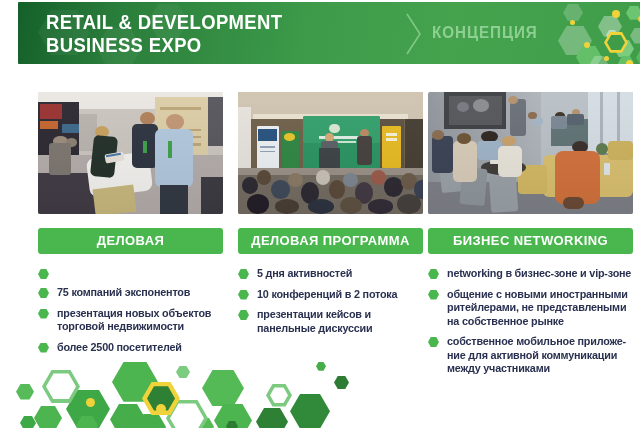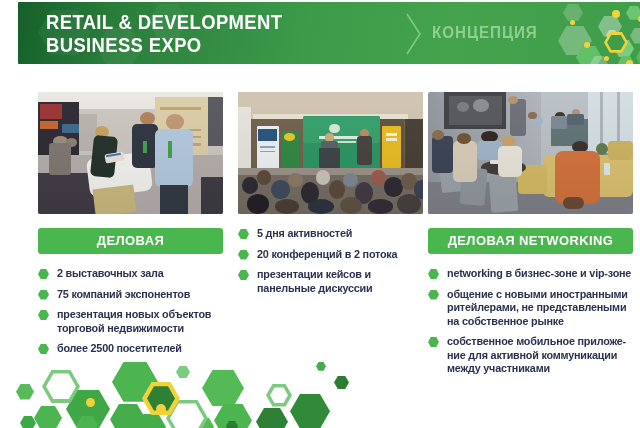--- a/index.html
+++ b/index.html
@@ -115,21 +115,20 @@
         <div class="ph" style="left: 57%; top: 40%; width: 2%; height: 10%; background: rgb(61, 160, 74); border-radius: 0px;"></div>
         <div class="ph" style="left: 69%; top: 18%; width: 10%; height: 13%; background: rgb(192, 150, 116); border-radius: 50%;"></div>
         <div class="ph" style="left: 63%; top: 30%; width: 21%; height: 48%; background: rgb(178, 200, 221); border-radius: 6px;"></div>
         <div class="ph" style="left: 66%; top: 76%; width: 15%; height: 24%; background: rgb(51, 57, 67); border-radius: 0px;"></div>
         <div class="ph" style="left: 70%; top: 40%; width: 2.5%; height: 14%; background: rgb(61, 160, 74); border-radius: 0px;"></div>
       </div>
     <div class="colhead">ДЕЛОВАЯ</div>
     <ul class="bullets">
       <li>
           <span class="hexdot"></span>
-          <span class="btext">2 выставочных зала</span>
         </li>
       <li>
           <span class="hexdot"></span>
           <span class="btext">75 компаний экспонентов</span>
         </li>
       <li>
           <span class="hexdot"></span>
           <span class="btext">презентация новых объектов
 торговой недвижимости</span>
         </li>
@@ -182,28 +181,29 @@
         <div class="ph" style="left: 79%; top: 70%; width: 10%; height: 16%; background: rgb(46, 42, 51); border-radius: 50%;"></div>
         <div class="ph" style="left: 88%; top: 66%; width: 9%; height: 14%; background: rgb(107, 91, 74); border-radius: 50%;"></div>
         <div class="ph" style="left: 95%; top: 72%; width: 8%; height: 16%; background: rgb(58, 66, 84); border-radius: 50%;"></div>
         <div class="ph" style="left: 5%; top: 84%; width: 12%; height: 16%; background: rgb(36, 31, 40); border-radius: 50%;"></div>
         <div class="ph" style="left: 20%; top: 88%; width: 13%; height: 12%; background: rgb(74, 63, 53); border-radius: 50%;"></div>
         <div class="ph" style="left: 38%; top: 88%; width: 14%; height: 12%; background: rgb(46, 52, 64); border-radius: 50%;"></div>
         <div class="ph" style="left: 55%; top: 86%; width: 12%; height: 14%; background: rgb(95, 82, 68); border-radius: 50%;"></div>
         <div class="ph" style="left: 70%; top: 88%; width: 14%; height: 12%; background: rgb(51, 45, 56); border-radius: 50%;"></div>
         <div class="ph" style="left: 86%; top: 84%; width: 13%; height: 16%; background: rgb(70, 65, 62); border-radius: 50%;"></div>
       </div>
+    <div class="colhead">ДЕЛОВАЯ ПРОГРАММА</div>
     <ul class="bullets">
       <li>
           <span class="hexdot"></span>
           <span class="btext">5 дня активностей</span>
         </li>
       <li>
           <span class="hexdot"></span>
-          <span class="btext">20 конференций в 2 потока</span>
+          <span class="btext">10 конференций в 2 потока</span>
         </li>
       <li>
           <span class="hexdot"></span>
           <span class="btext">презентации кейсов и
 панельные дискуссии</span>
         </li>
     </ul>
   </section>
 
   <section class="col col3">
@@ -242,21 +242,21 @@
         <div class="ph" style="left: 14%; top: 34%; width: 7%; height: 9%; background: rgb(109, 83, 53); border-radius: 50%;"></div>
         <div class="ph" style="left: 26%; top: 32%; width: 8%; height: 9%; background: rgb(46, 38, 32); border-radius: 50%;"></div>
         <div class="ph" style="left: 24%; top: 40%; width: 12%; height: 16%; background: rgb(159, 180, 200); border-radius: 4px;"></div>
         <div class="ph" style="left: 36%; top: 36%; width: 7%; height: 8%; background: rgb(200, 160, 106); border-radius: 50%;"></div>
         <div class="ph" style="left: 34%; top: 44%; width: 12%; height: 26%; background: rgb(232, 228, 218); border-radius: 5px;"></div>
         <div class="ph" style="left: 70%; top: 40%; width: 8%; height: 10%; background: rgb(58, 46, 42); border-radius: 50%;"></div>
         <div class="ph" style="left: 62%; top: 48%; width: 22%; height: 44%; background: rgb(210, 113, 60); border-radius: 8px;"></div>
         <div class="ph" style="left: 66%; top: 86%; width: 10%; height: 10%; background: rgb(107, 74, 53); border-radius: 40px;"></div>
         <div class="ph" style="left: 86%; top: 58%; width: 3%; height: 10%; background: rgb(223, 229, 233); border-radius: 1px;"></div>
       </div>
-    <div class="colhead">ДЕЛОВАЯ NETWORKING</div>
+    <div class="colhead">БИЗНЕС NETWORKING</div>
     <ul class="bullets">
       <li>
           <span class="hexdot"></span>
           <span class="btext">networking в бизнес-зоне и vip-зоне</span>
         </li>
       <li>
           <span class="hexdot"></span>
           <span class="btext">общение с новыми иностранными
 ритейлерами, не представлеными
 на собственное рынке</span>

